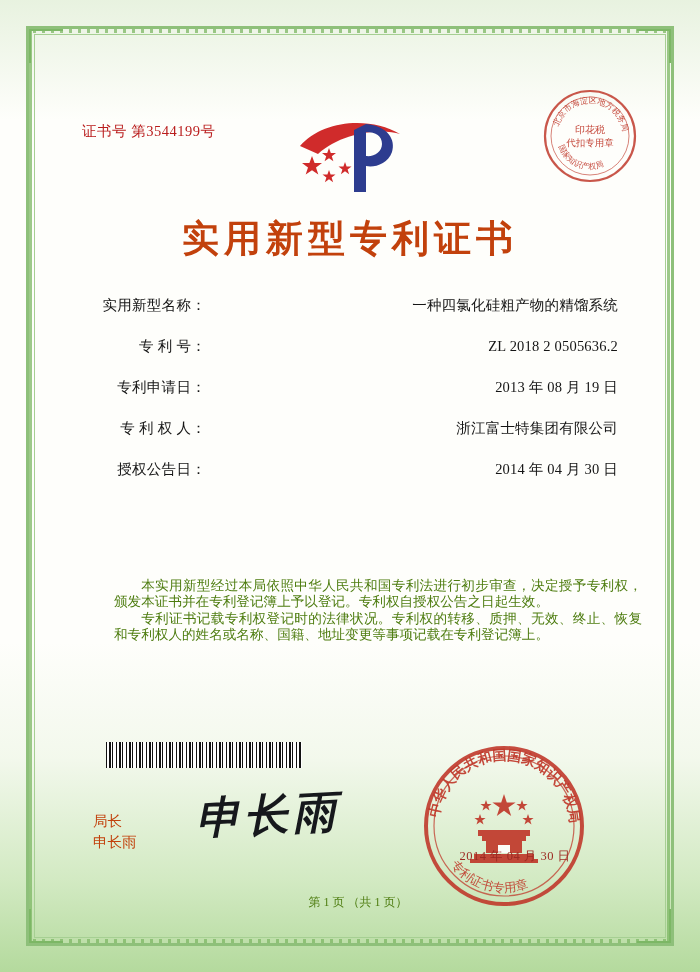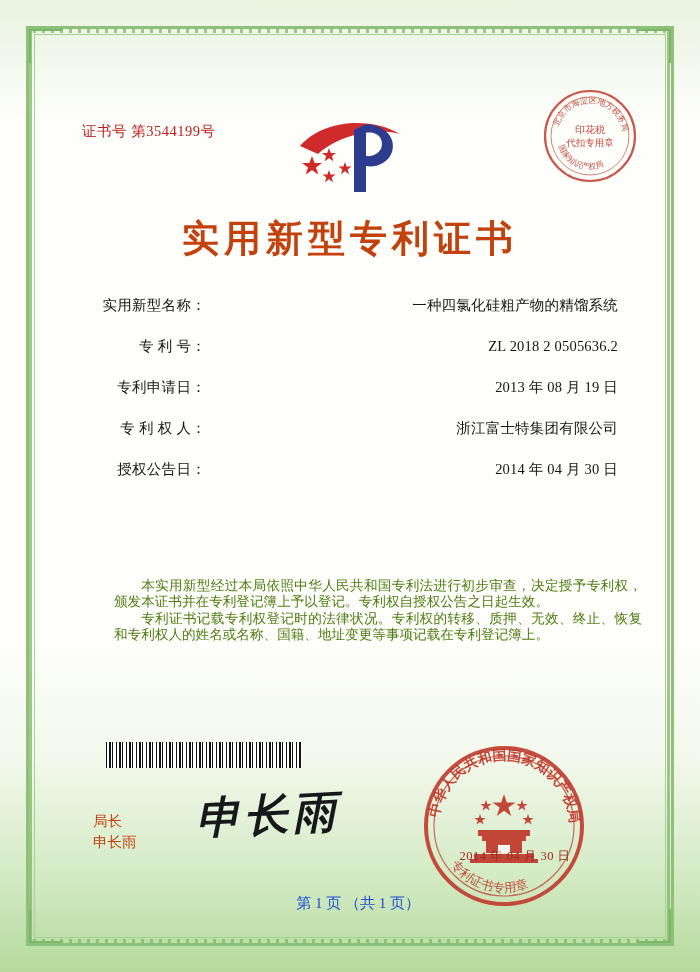--- a/index.html
+++ b/index.html
@@ -229,22 +229,22 @@
     color: #9c2a22;
     letter-spacing: 0.5px;
     white-space: nowrap;
   }
 
   .page-footer {
     position: absolute;
     left: 16px; right: 0;
     top: 894px;
     text-align: center;
-    font-size: 15px;
-    color: #1d4ed8;
+    font-size: 12px;
+    color: #4d7c0f;
   }
 </style>
 </head>
 <body>
 
 <div class="certificate">
 
   <div class="paper-wash-top"></div>
   <div class="paper-wash"></div>
 

